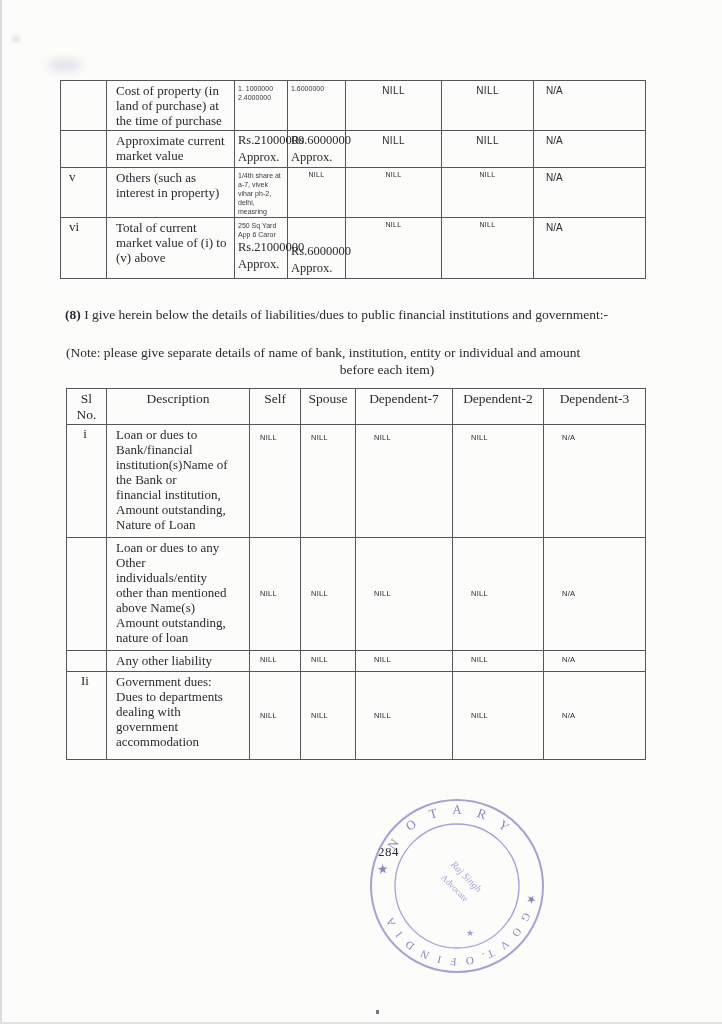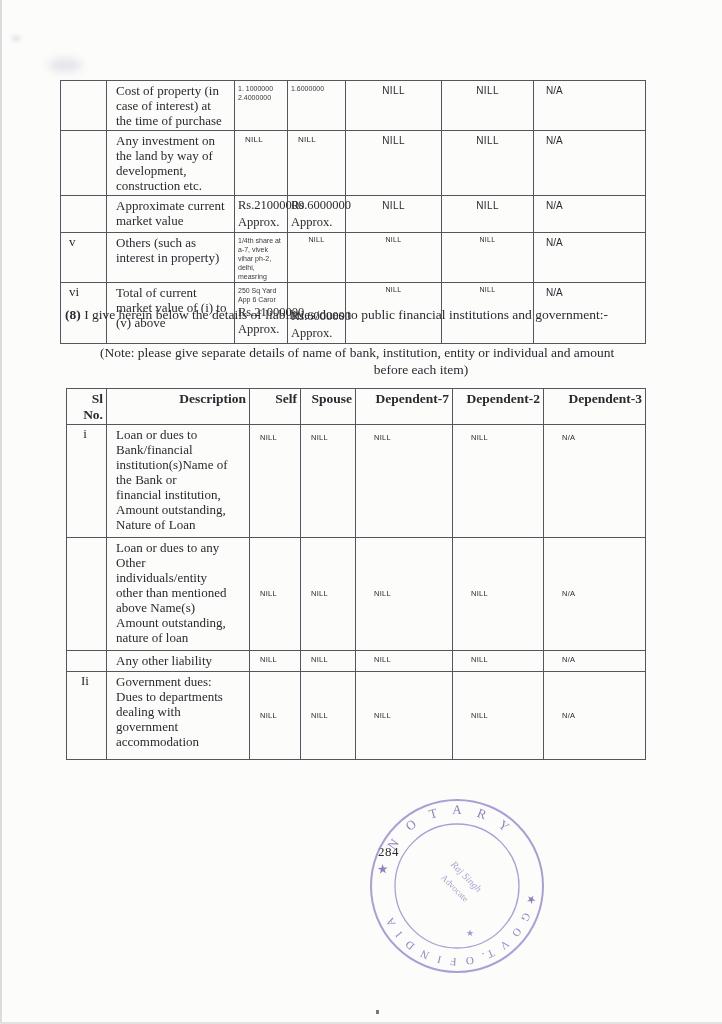--- a/index.html
+++ b/index.html
@@ -24,28 +24,28 @@
   .sl{font-size:13px;padding-left:8px;}
   .desc{font-size:13px;line-height:15px;white-space:pre-line;padding:1px 2px 1px 6px;}
   .sm{font-family:"Liberation Sans","DejaVu Sans",sans-serif;font-size:7px;line-height:9px;white-space:pre-line;color:#3a3a40;padding-top:2px;}
   .big{font-size:12.5px;line-height:17px;white-space:pre-line;}
   .nill{font-family:"Liberation Sans","DejaVu Sans",sans-serif;font-size:10px;letter-spacing:.4px;text-align:center;padding-top:4px;}
   .nill8{font-family:"Liberation Sans","DejaVu Sans",sans-serif;font-size:8px;letter-spacing:.3px;padding-top:4px;padding-left:10px;}
   .nill7{font-family:"Liberation Sans","DejaVu Sans",sans-serif;font-size:7px;letter-spacing:.3px;text-align:center;padding-top:3px;}
   .na{font-family:"Liberation Sans","DejaVu Sans",sans-serif;font-size:10px;padding-left:12px;padding-top:4px;}
   .pushdown{margin-top:24px;}
 
-  .t2 th{font-size:13.5px;line-height:16px;font-weight:bold;text-align:right;white-space:pre-line;vertical-align:top;padding-top:2px;}
+  .t2 th{font-size:13.5px;line-height:16px;font-weight:normal;text-align:center;white-space:pre-line;vertical-align:top;padding-top:2px;}
   .t2 .v{font-family:"Liberation Sans","DejaVu Sans",sans-serif;font-size:7.5px;letter-spacing:.3px;padding-left:10px;padding-top:8px;}
   .t2 .v.dep{padding-left:18px;}
   .t2 .vmid{vertical-align:middle;padding-top:0;}
   .t2 .slc{text-align:center;padding-left:0;}
 
   .para8{position:absolute;left:65px;top:306px;width:620px;font-size:13.5px;line-height:17px;}
-  .note{position:absolute;left:66px;top:344px;width:600px;font-size:13.5px;line-height:17px;margin-left:34px;}
+  .note{position:absolute;left:66px;top:344px;width:600px;font-size:13.5px;line-height:17px;}
   .note .l2{padding-left:42px;text-align:center;}
 
   .pagenum{position:absolute;left:346px;top:844px;font-size:13px;letter-spacing:.5px;margin-left:32px;}
 
   .stamp{position:absolute;left:366px;top:794px;width:182px;height:184px;opacity:.82;filter:blur(.4px);}
   .stamp text{fill:#7b66b8;}
   .stamp .ringtext{font-family:"Liberation Serif",serif;}
   .stamp .inner-line{font-family:"Liberation Serif",serif;opacity:.75;}
 </style>
 </head>
@@ -66,44 +66,30 @@
         <col style="width:58px">
       <col style="width:96px">
         <col style="width:92px">
         <col style="width:112px">
     </colgroup>
     <tbody>
         <tr style="height:44px">
       <td class="sl"></td>
       <td>
             <div class="desc">Cost of property (in
-case of interest) at
+land of purchase) at
 the time of purchase</div>
           </td>
       <td>
             <div class="sm">1. 1000000
 2.4000000</div>
           </td>
       <td>
             <div class="sm">1.6000000</div>
           </td>
-      <td class="nill">NILL</td>
-      <td class="nill">NILL</td>
-      <td class="na">N/A</td>
-    </tr>
-    <tr style="height:56px">
-      <td class="sl"></td>
-      <td>
-            <div class="desc">Any investment on
-the land by way of
-development,
-construction etc.</div>
-          </td>
-      <td class="nill8">NILL</td>
-      <td class="nill8">NILL</td>
       <td class="nill">NILL</td>
       <td class="nill">NILL</td>
       <td class="na">N/A</td>
     </tr>
     <tr style="height:30px">
       <td class="sl"></td>
       <td>
             <div class="desc">Approximate current
 market value</div>
           </td>

